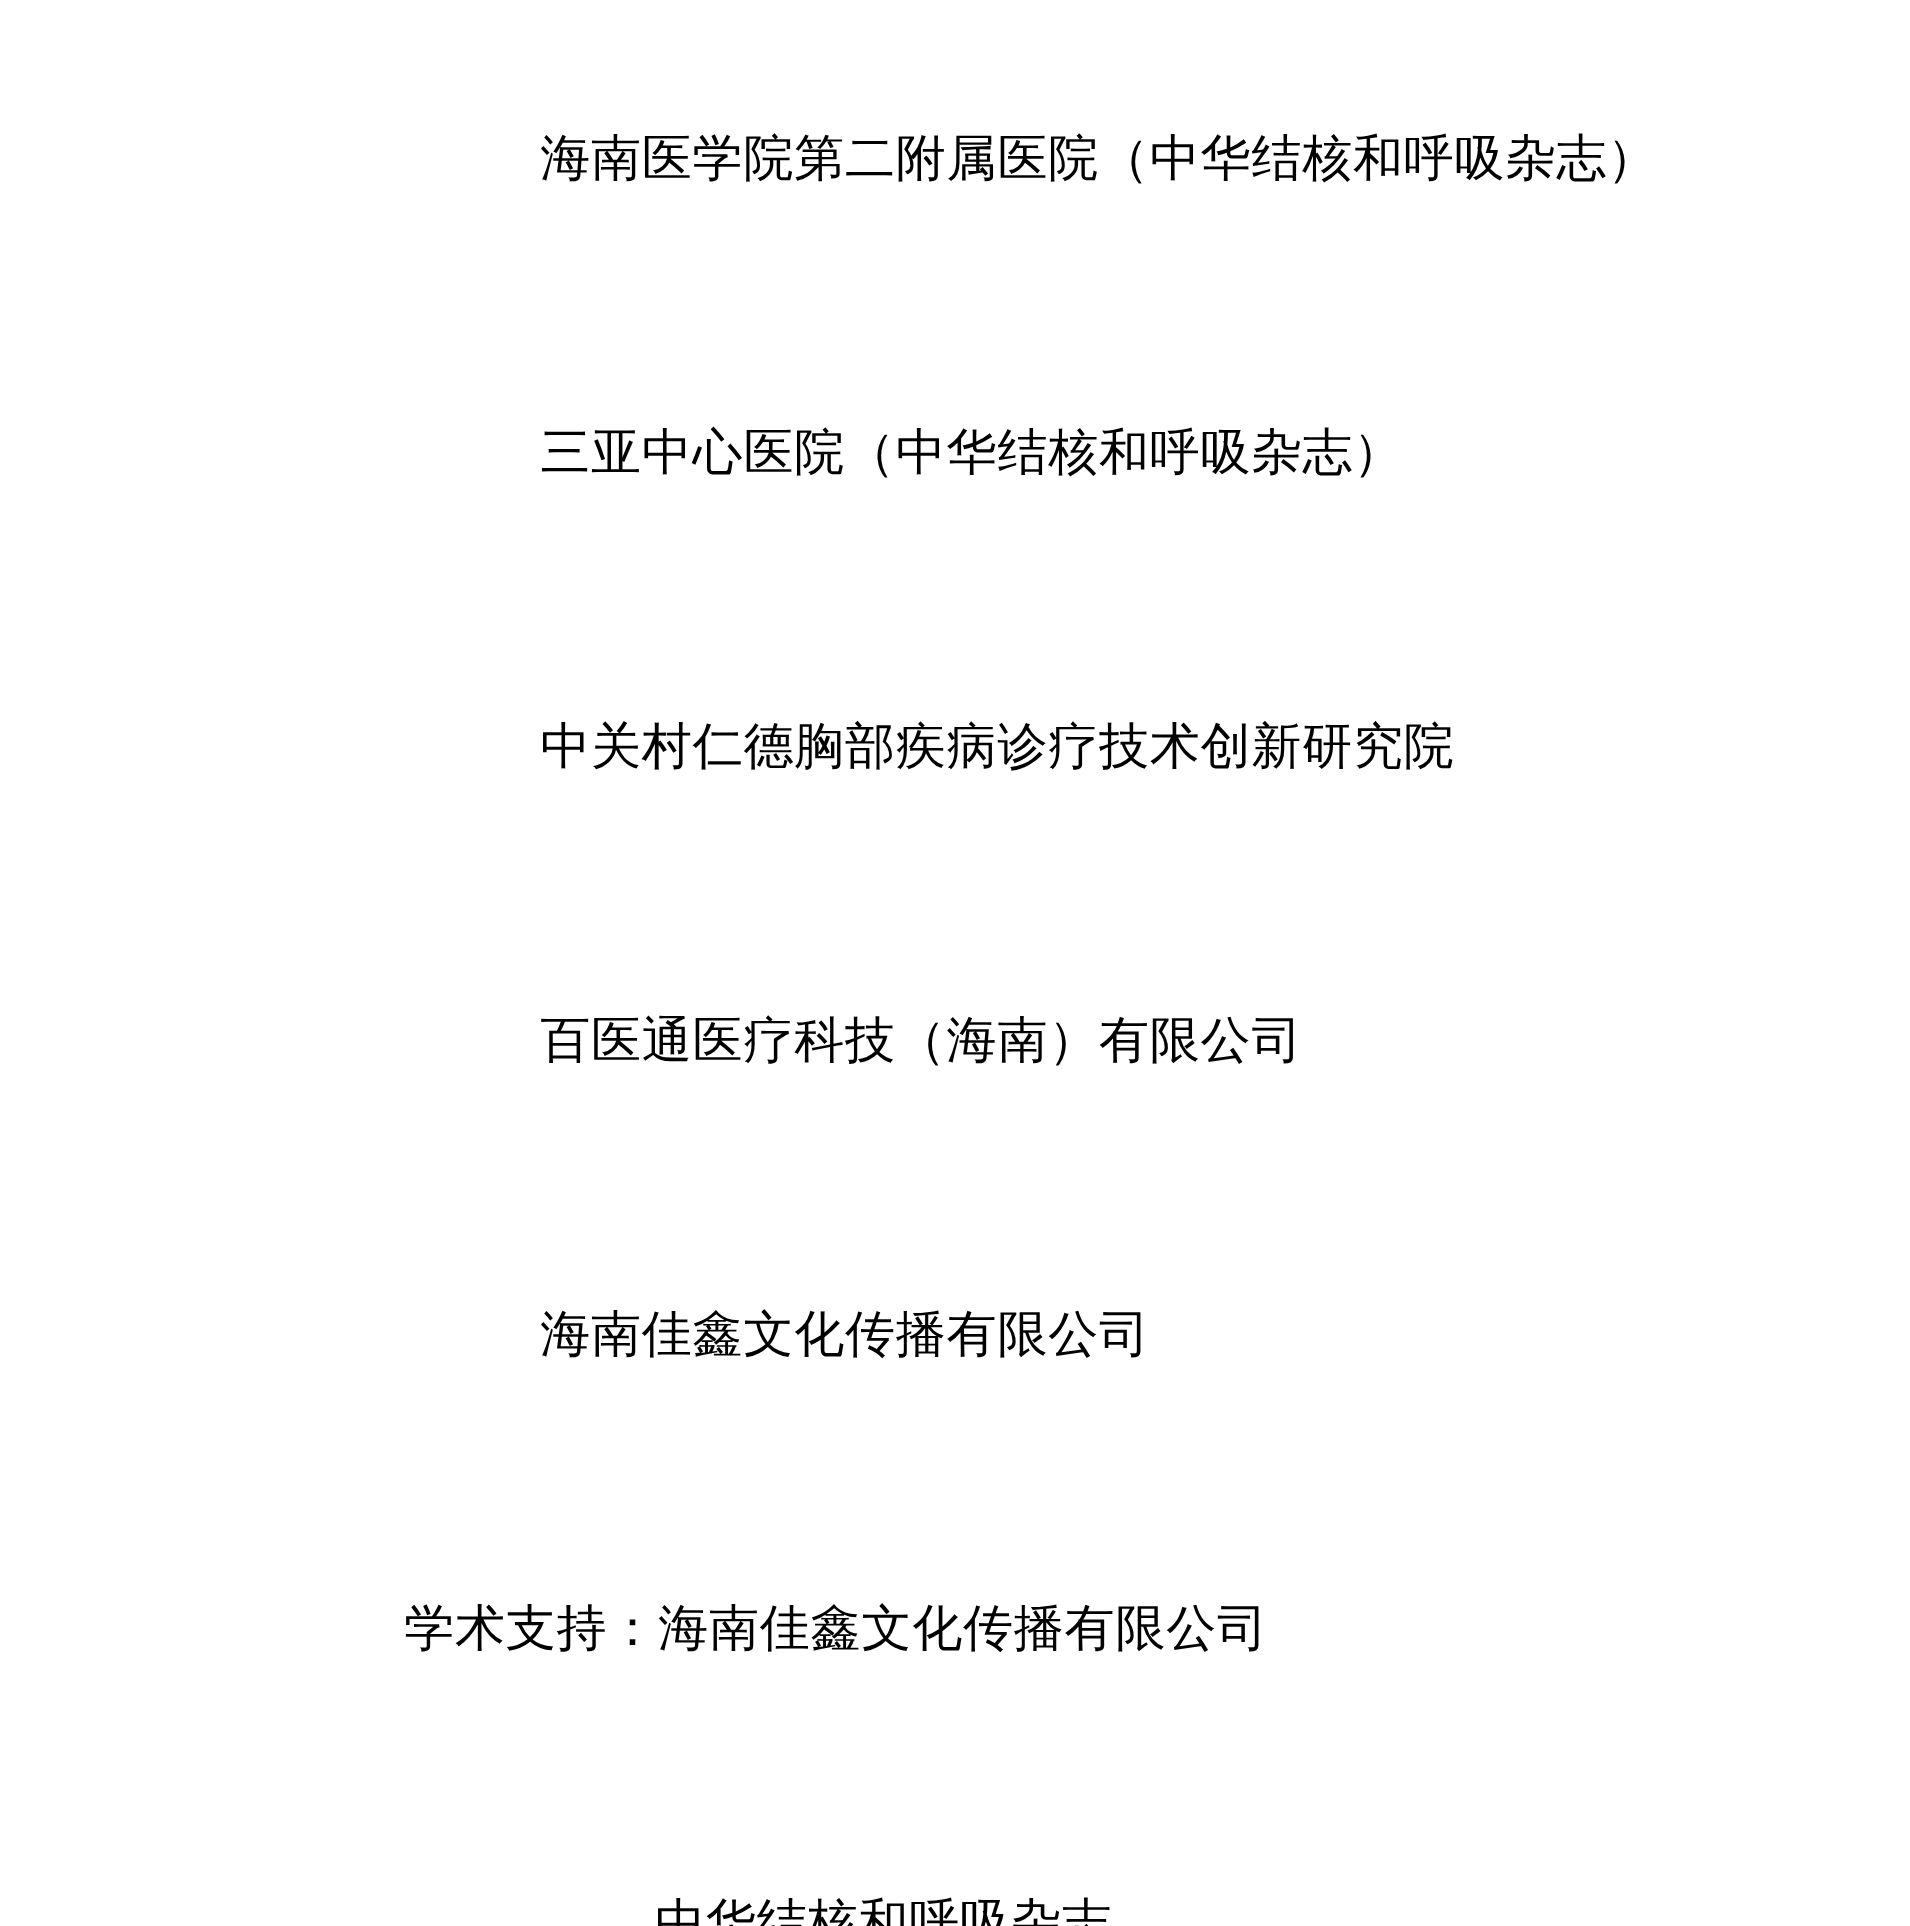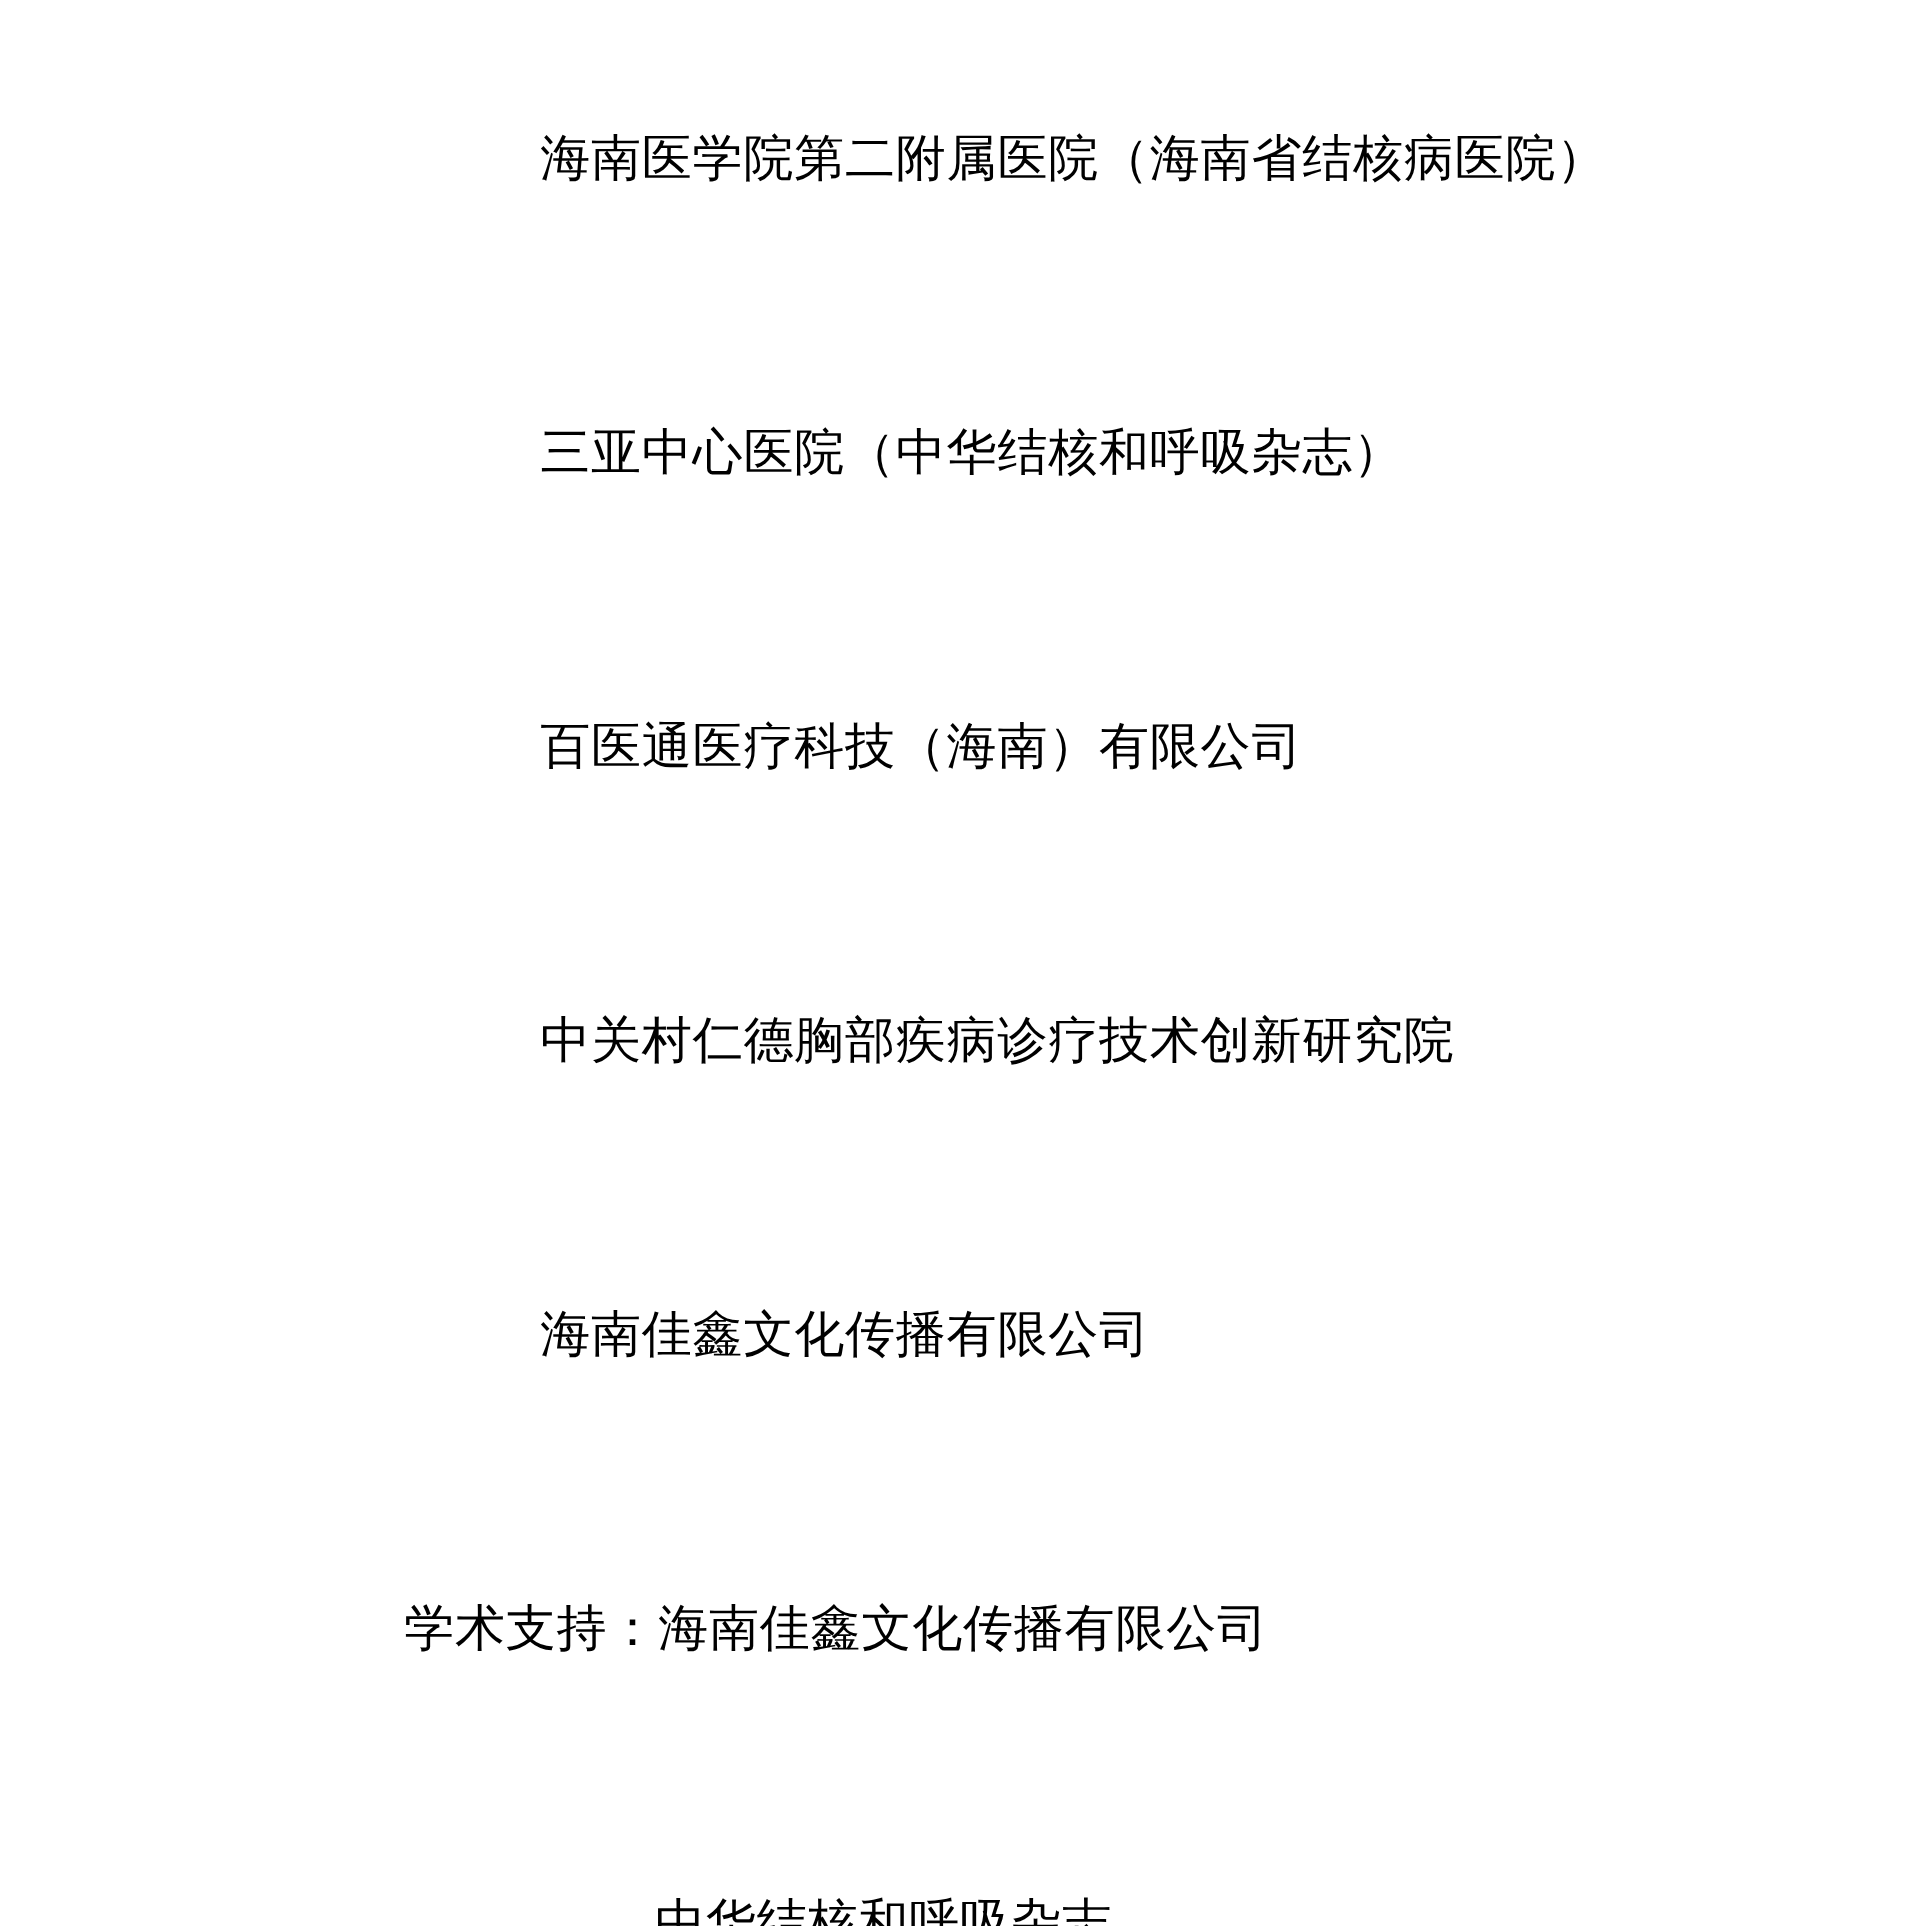--- a/index.html
+++ b/index.html
@@ -28,33 +28,33 @@
   .ml-org    { margin-left: 487px; }  
   .ml-label  { margin-left: 351px;  }  
   .ml-support{ margin-left: 602px; }
 </style>
 </head>
 <body>
 
 <div class="page">
 
   <div class="line ml-org">
-    <span>海南医学院第二附属医院（海南省结核病医院）</span>
+    <span>海南医学院第二附属医院（中华结核和呼吸杂志）</span>
   </div>
 
   <div class="line ml-org">
     <span>三亚中心医院（中华结核和呼吸杂志）</span>
   </div>
 
   <div class="line ml-org">
-    <span>百医通医疗科技（海南）有限公司</span>
+    <span>中关村仁德胸部疾病诊疗技术创新研究院</span>
   </div>
 
   <div class="line ml-org">
-    <span>中关村仁德胸部疾病诊疗技术创新研究院</span>
+    <span>百医通医疗科技（海南）有限公司</span>
   </div>
 
   <div class="line ml-org">
     <span>海南佳鑫文化传播有限公司</span>
   </div>
 
   <div class="line ml-label">
     <span class="b">学术支持：</span><span>海南佳鑫文化传播有限公司</span>
   </div>
 

